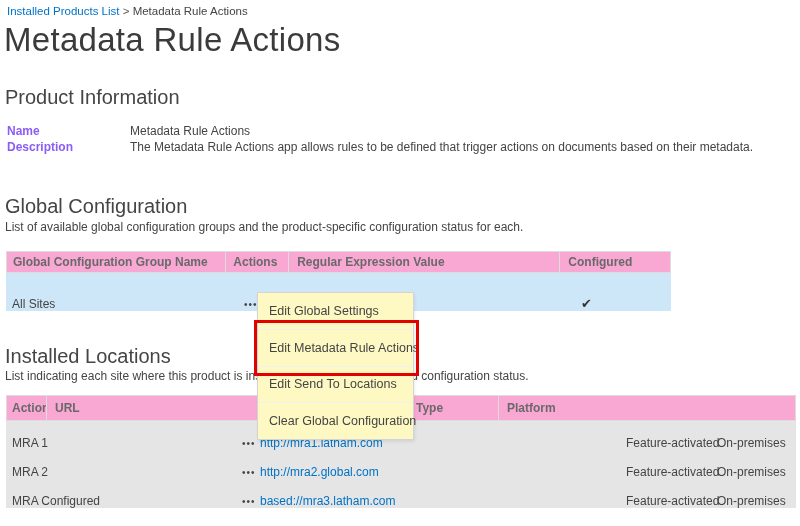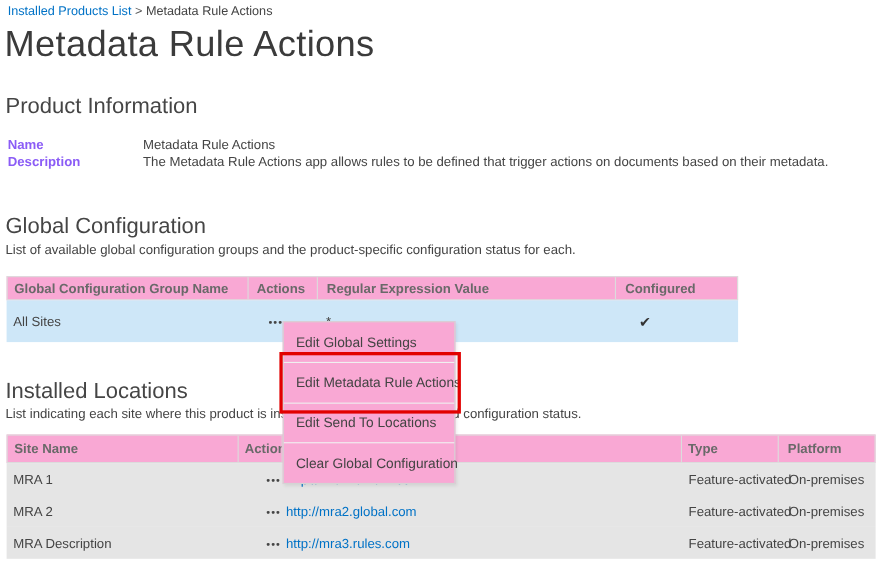--- a/index.html
+++ b/index.html
@@ -34,21 +34,21 @@
   .tbl-global    { top:251px; width:665px; }
   .tbl-installed { top:395px; width:790px; }
 
   .thead { display:flex; border:1px solid #dcdcdc; background:#f9a8d4; }
   .tbl-global .thead    { height:22px; }
   .tbl-installed .thead { height:26px; }
   .th { display:flex; align-items:center; font-weight:bold; color:#696969;
         border-right:1px solid #dcdcdc; overflow:hidden; white-space:nowrap; }
   .th:last-child { border-right:none; }
 
-  .trow { display:flex; align-items:center; white-space:nowrap; }
+  .trow { display:flex; align-items:flex-end; white-space:nowrap; }
   .tbl-global .trow { height:38px; background:#cee7f8; }
   .tbl-installed .trow { height:29px; background:#e5e5e5; }
 
   
   .g-c1 { width:220px; padding-left:6px; }
   .g-c2 { width:63px;  padding-left:7px; }
   .g-c3 { width:272px; padding-left:8px; }
   .g-c4 { width:110px; padding-left:8px; }
   .g-c2.cell { padding-left:18px; }
   .g-c3.cell { padding-left:4px; }
@@ -62,21 +62,21 @@
   .i-c5 { width:87px;  padding-left:8px; }
   .i-c2.cell { padding-left:25px; }
   .i-c3.cell { padding-left:3px; }
 
   .ellipsis-btn { font-size:10px; letter-spacing:1px; color:#444; cursor:pointer; line-height:10px; }
   .check { color:#333; font-size:13px; }
   .url-link { color:#0072c6; text-decoration:none; cursor:pointer; }
 
   
   .context-menu { position:absolute; left:257px; top:292px; width:157px; height:148px;
-                  background:#f9a8d4; border:1px solid #d4d4d4; z-index:10;
+                  background:#fef9c3; border:1px solid #d4d4d4; z-index:10;
                   display:flex; flex-direction:column; box-shadow:1px 2px 3px rgba(0,0,0,0.08); }
   .menu-item { flex:1; display:flex; align-items:center; padding-left:11px;
                font-size:12.5px; color:#444; cursor:pointer; border-top:1px solid #f0f0f0;
                white-space:nowrap; }
   .menu-item:first-child { border-top:none; }
 
   
   .highlight-box { position:absolute; left:254px; top:320px; width:165px; height:56px;
                    border:3px solid #e20000; z-index:20; pointer-events:none; }
 </style>
@@ -113,21 +113,20 @@
     <div class="g-c3 cell">.*</div>
     <div class="g-c4 cell"><span class="check">✔</span></div>
   </div>
 </div>
 
 <div class="section-heading heading-installed">Installed Locations</div>
 <div class="subtitle subtitle-installed">List indicating each site where this product is installed, site type, platform, and configuration status.</div>
 
 <div class="tbl tbl-installed">
   <div class="thead">
-    <div class="th i-c1">Site Name</div>
     <div class="th i-c2">Actions</div>
     <div class="th i-c3">URL</div>
     <div class="th i-c4">Type</div>
     <div class="th i-c5">Platform</div>
   </div>
 
   <div class="trow">
     <div class="i-c1 cell">MRA 1</div>
     <div class="i-c2 cell"><span class="ellipsis-btn">•••</span></div>
     <div class="i-c3 cell"><a class="url-link">http://mra1.latham.com</a></div>
@@ -137,23 +136,23 @@
 
   <div class="trow">
     <div class="i-c1 cell">MRA 2</div>
     <div class="i-c2 cell"><span class="ellipsis-btn">•••</span></div>
     <div class="i-c3 cell"><a class="url-link">http://mra2.global.com</a></div>
     <div class="i-c4 cell">Feature-activated</div>
     <div class="i-c5 cell">On-premises</div>
   </div>
 
   <div class="trow">
-    <div class="i-c1 cell">MRA Description</div>
+    <div class="i-c1 cell">MRA Configured</div>
     <div class="i-c2 cell"><span class="ellipsis-btn">•••</span></div>
-    <div class="i-c3 cell"><a class="url-link">http://mra3.rules.com</a></div>
+    <div class="i-c3 cell"><a class="url-link">based://mra3.latham.com</a></div>
     <div class="i-c4 cell">Feature-activated</div>
     <div class="i-c5 cell">On-premises</div>
   </div>
 </div>
 
 <div class="context-menu">
   <div class="menu-item">Edit Global Settings</div>
   <div class="menu-item">Edit Metadata Rule Actions</div>
   <div class="menu-item">Edit Send To Locations</div>
   <div class="menu-item">Clear Global Configuration</div>

